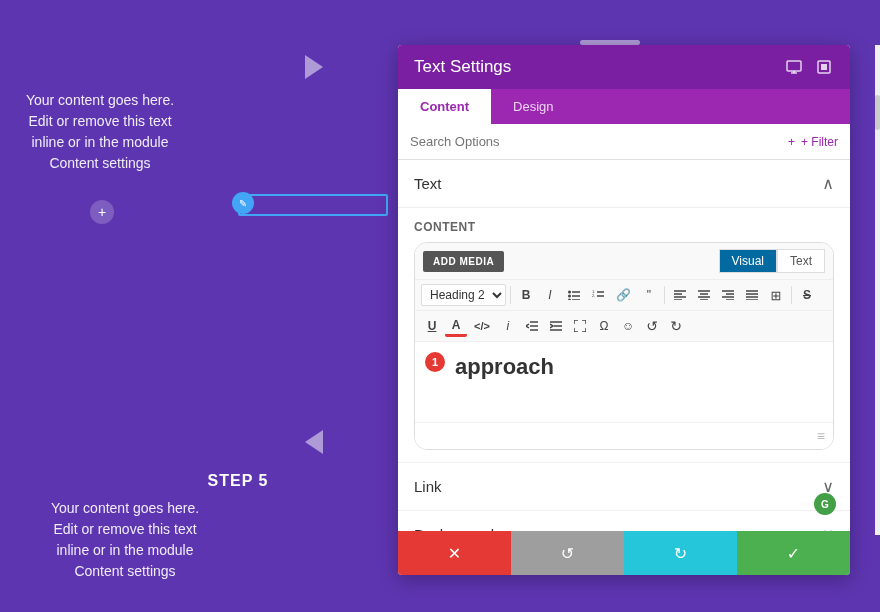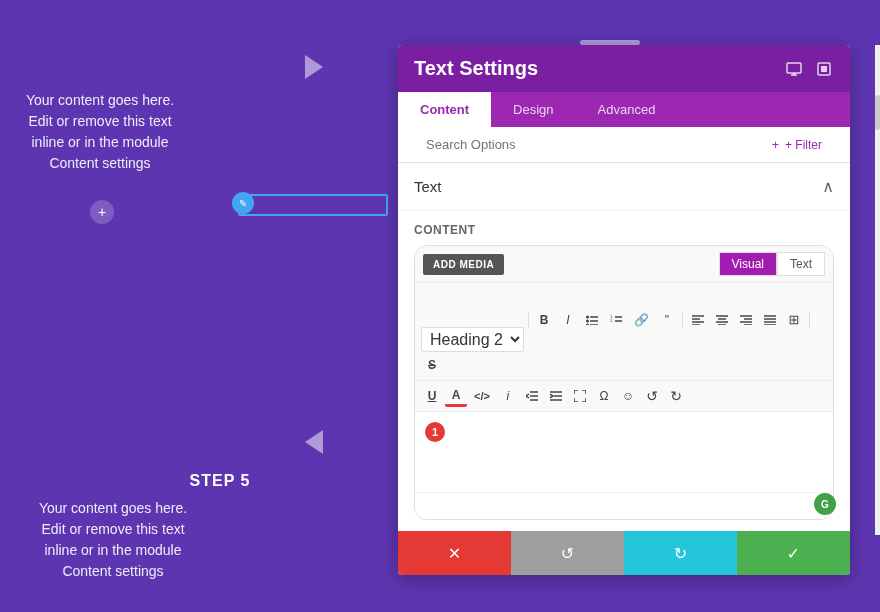--- a/index.html
+++ b/index.html
@@ -124,22 +124,23 @@
       bottom: 20px;
       left: 0;
       width: 880px;
       display: flex;
       justify-content: space-between;
     }
 
     .bottom-step {
       text-align: center;
       color: white;
-      padding: 10px 33px;
+      padding: 10px 9px;
       flex: 1;
+      margin-left: 36px;
     }
 
     
     .panel {
       position: absolute;
       top: 45px;
       left: 398px;
       width: 452px;
       height: 530px;
       background: white;
@@ -153,22 +154,22 @@
     .panel-header {
       background: #7b1fa2;
       color: white;
       padding: 12px 16px;
       display: flex;
       align-items: center;
       justify-content: space-between;
     }
 
     .panel-title {
-      font-size: 20px;
-      font-weight: 700;
+      font-size: 17px;
+      font-weight: 400;
     }
 
     .panel-header-icons {
       display: flex;
       gap: 10px;
       align-items: center;
     }
 
     .panel-header-icon {
       color: rgba(255,255,255,0.8);
@@ -193,21 +194,21 @@
       cursor: pointer;
     }
 
     .panel-tab.active {
       background: white;
       color: #9c27b0;
       font-weight: 600;
     }
 
     .panel-search {
-      padding: 10px 28px;
+      padding: 10px 12px;
       border-bottom: 1px solid #e0e0e0;
       display: flex;
       align-items: center;
       justify-content: space-between;
       gap: 32px;
     }
 
     .search-input {
       border: none;
       outline: none;
@@ -302,21 +303,21 @@
     .view-btn {
       padding: 4px 12px;
       font-size: 12px;
       border: 1px solid #ddd;
       background: white;
       cursor: pointer;
       color: #555;
     }
 
     .view-btn.active {
-      background: #a21caf;
+      background: #0369a1;
       color: white;
     }
 
     .toolbar-row {
       padding: 4px 6px;
       display: flex;
       align-items: center;
       gap: 2px;
       border-bottom: 1px solid #eee;
       flex-wrap: wrap;
@@ -333,27 +334,26 @@
       border-radius: 2px;
       min-width: 22px;
       height: 22px;
       display: flex;
       align-items: center;
       justify-content: center;
     }
 
     .heading-select {
       padding: 2px 4px;
-      font-size: 16px;
+      font-size: 12px;
       border: 1px solid #ddd;
       border-radius: 2px;
       background: white;
       color: #333;
       cursor: pointer;
-      margin-top: 40px;
     }
 
     .toolbar-sep {
       width: 1px;
       height: 18px;
       background: #ddd;
       margin: 0 2px;
     }
 
     .editor-area {
@@ -507,21 +507,20 @@
           <rect x="1" y="1" width="12" height="12" rx="1" stroke="rgba(255,255,255,0.8)" stroke-width="1.5" fill="none"></rect>
           <rect x="4" y="4" width="6" height="6" fill="rgba(255,255,255,0.8)"></rect>
         </svg>
       </div>
     </div>
   </div>
 
   <div class="panel-tabs">
     <div class="panel-tab active">Content</div>
     <div class="panel-tab">Design</div>
-    <div class="panel-tab">Advanced</div>
   </div>
 
   <div class="panel-search">
     <input type="text" class="search-input" placeholder="Search Options" style="">
     <div class="filter-btn">
       <span>+</span>
       <span style="margin-left:2px;">+ Filter</span>
     </div>
   </div>
 
@@ -640,20 +639,21 @@
               </svg>
           </button>
           <button class="toolbar-btn" style="font-size:12px;">Ω</button>
           <button class="toolbar-btn" style="font-size:12px;">☺</button>
           <button class="toolbar-btn" style="font-size:14px;">↺</button>
           <button class="toolbar-btn" style="font-size:14px;">↻</button>
         </div>
 
         <div class="editor-area">
           <div class="editor-number">1</div>
+          <div class="editor-text">approach</div>
         </div>
 
         <div class="editor-actions">
           <div style="position:relative;">
             <span style="color:#bbb; font-size:14px;">≡</span>
           </div>
         </div>
       </div>
     </div>
 

